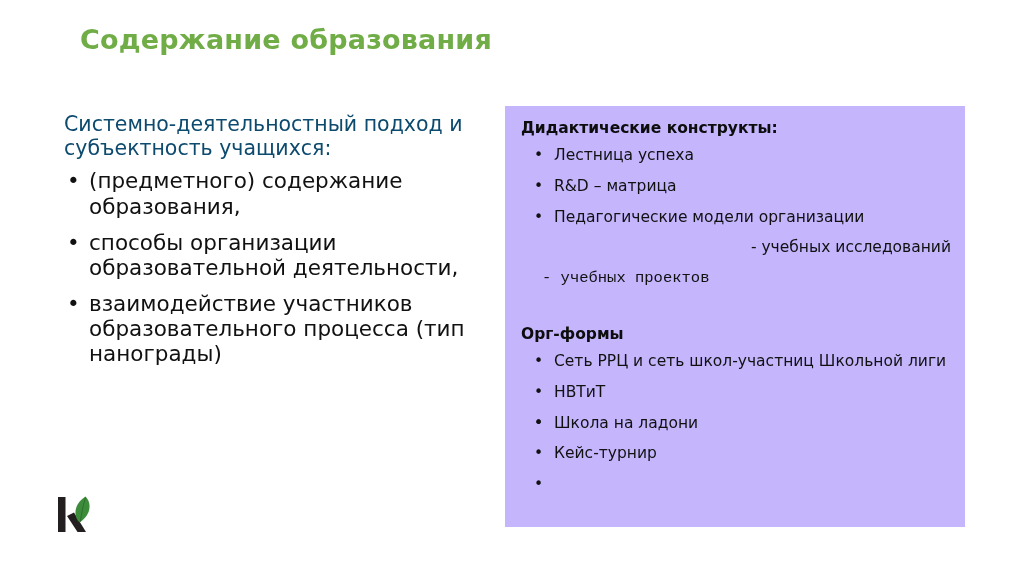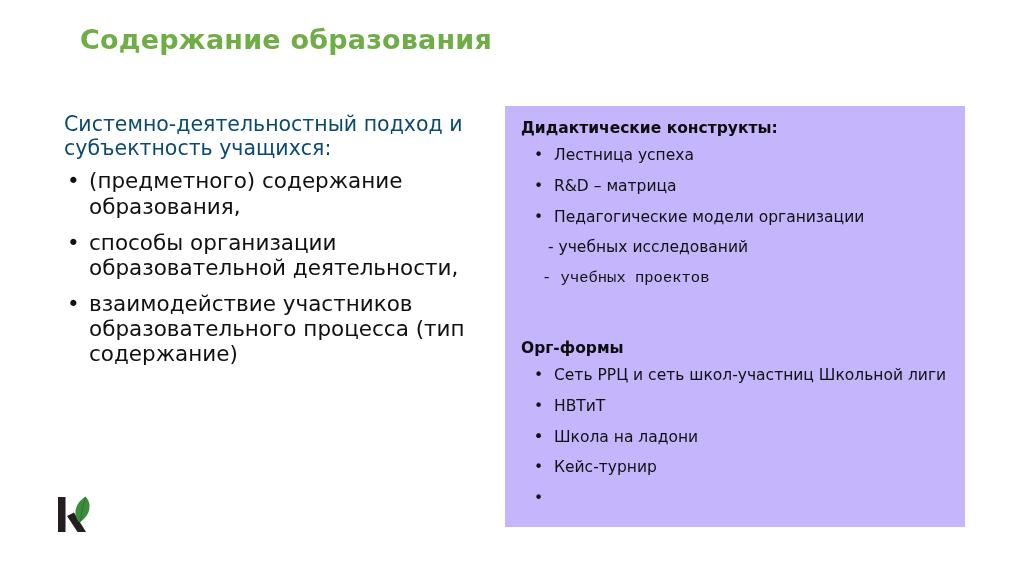--- a/index.html
+++ b/index.html
@@ -86,21 +86,21 @@
   }
 
   .panel-heading {
     font-size: 15.5px;
     font-weight: bold;
     color: #0d0d0d;
     line-height: 1.35;
     margin: 0 0 7px 2px;
   }
   .panel-heading.second {
-    margin-top: 16px;
+    margin-top: 2px;
   }
 
   .panel-list {
     list-style: none;
     margin: 0;
     padding: 0;
   }
   .panel-item {
     position: relative;
     font-size: 15.5px;
@@ -118,21 +118,21 @@
     color: #111111;
   }
   
   .panel-subitem {
     position: relative;
     font-size: 15.5px;
     color: #111111;
     line-height: 1.28;
     margin-bottom: 11px;
   }
-  .panel-subitem.indent-a { padding-left: 29px; }
+  .panel-subitem.indent-a { padding-left: 29px; text-align: right; }
   .panel-subitem.indent-b { padding-left: 23px; font-family: Liberation Mono, monospace; }
 
   .panel-spacer {
     height: 22px;
   }
 
   
   #logo {
     position: absolute;
     left: 55px;
@@ -159,21 +159,21 @@
         <span>(предметного) содержание образования,</span>
       </li>
 
       <li class="left-bullet-item">
         <span class="bullet-dot">•</span>
         <span>способы организации образовательной деятельности,</span>
       </li>
 
       <li class="left-bullet-item">
         <span class="bullet-dot">•</span>
-        <span>взаимодействие участников образовательного процесса (тип содержание)</span>
+        <span>взаимодействие участников образовательного процесса (тип нанограды)</span>
       </li>
 
     </ul>
   </div>
 
   <div id="green-panel">
 
     <div class="panel-heading">Дидактические конструкты:</div>
 
     <ul class="panel-list">

